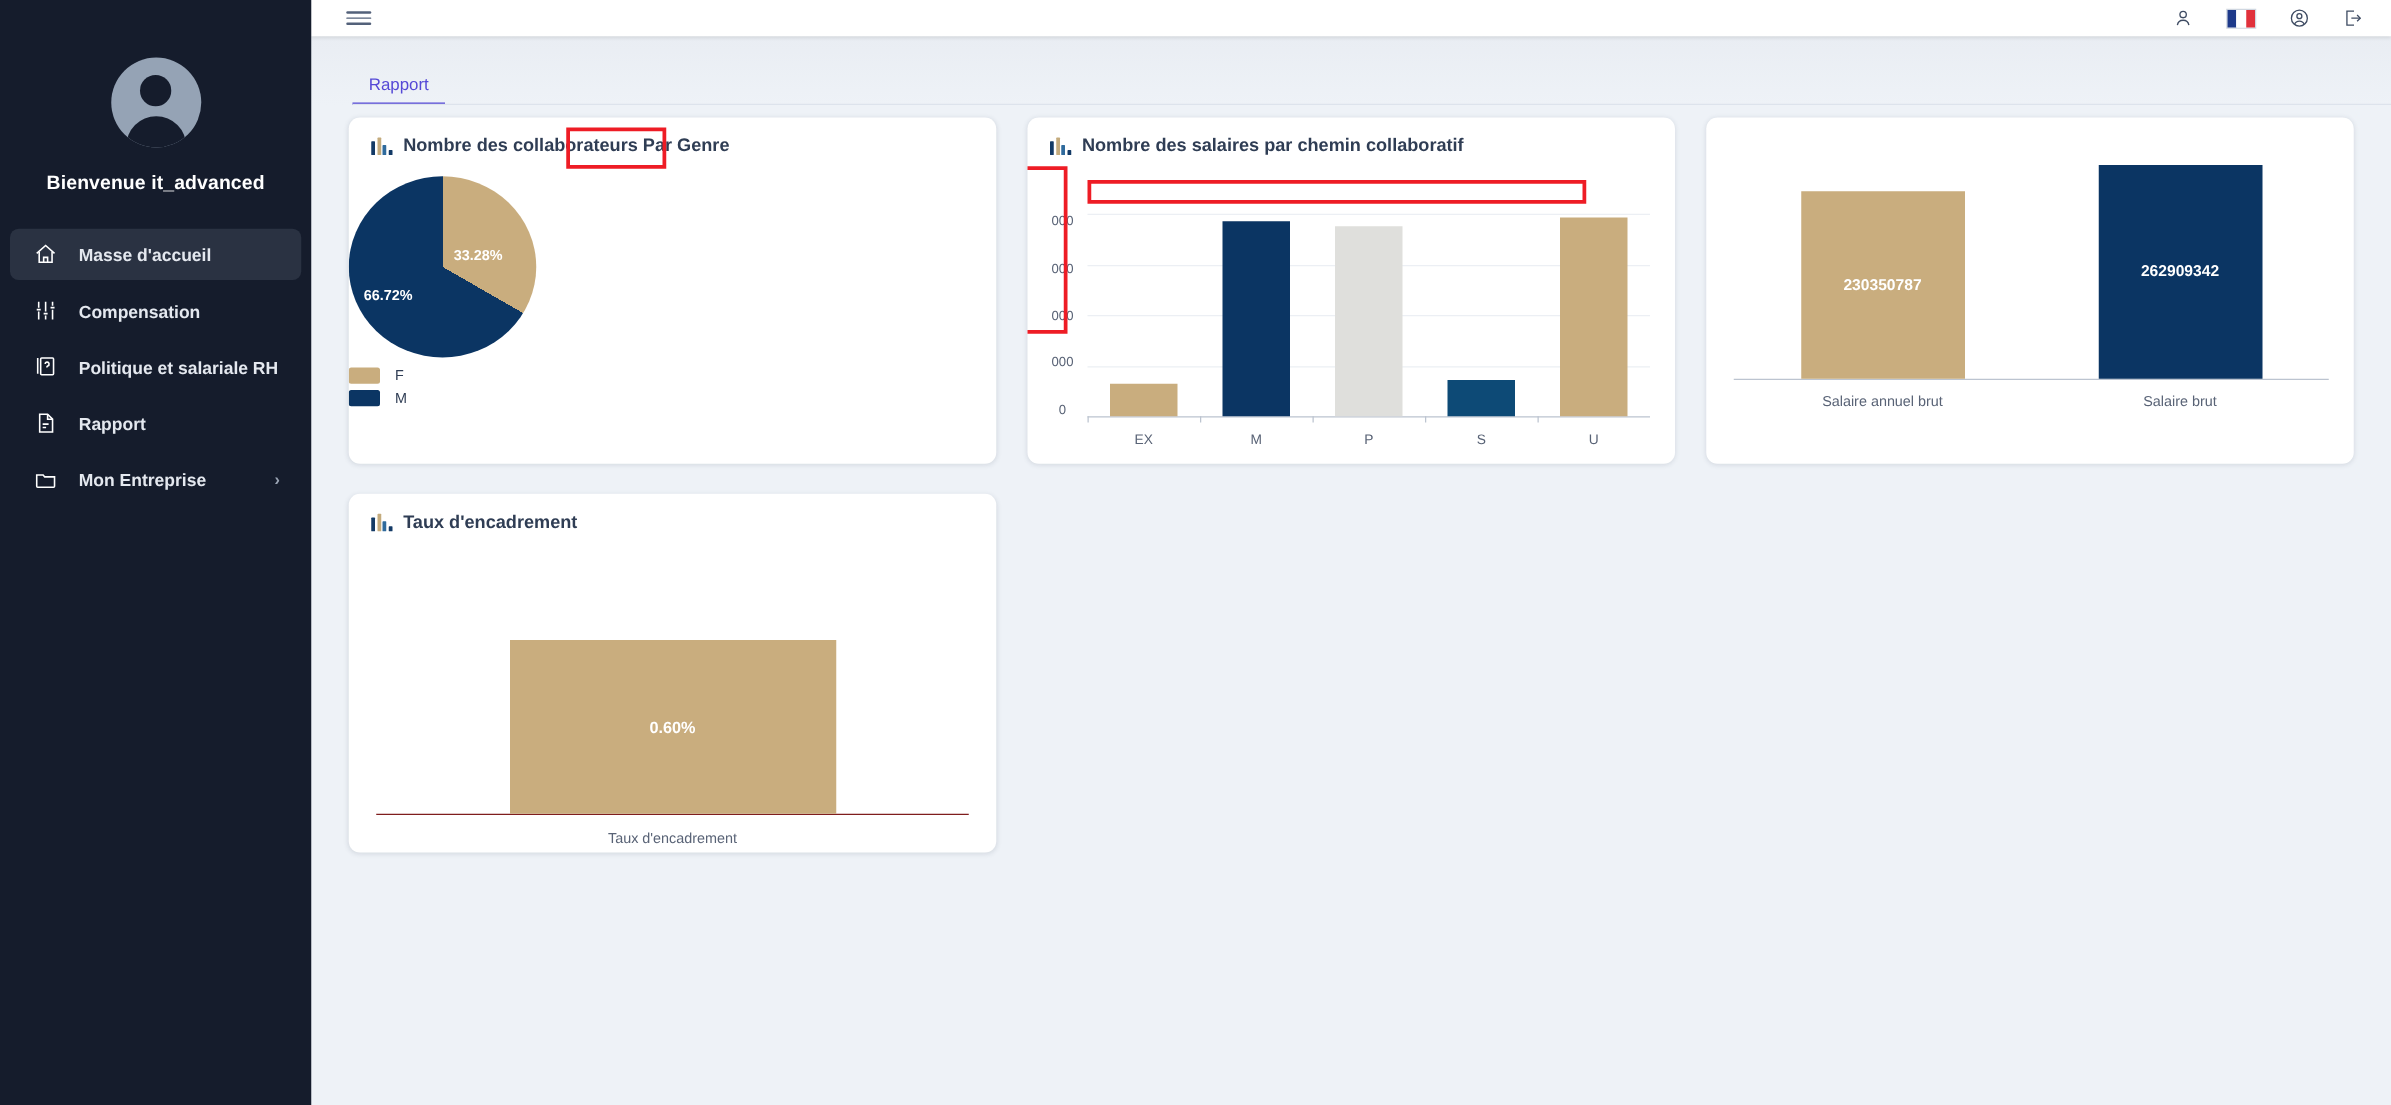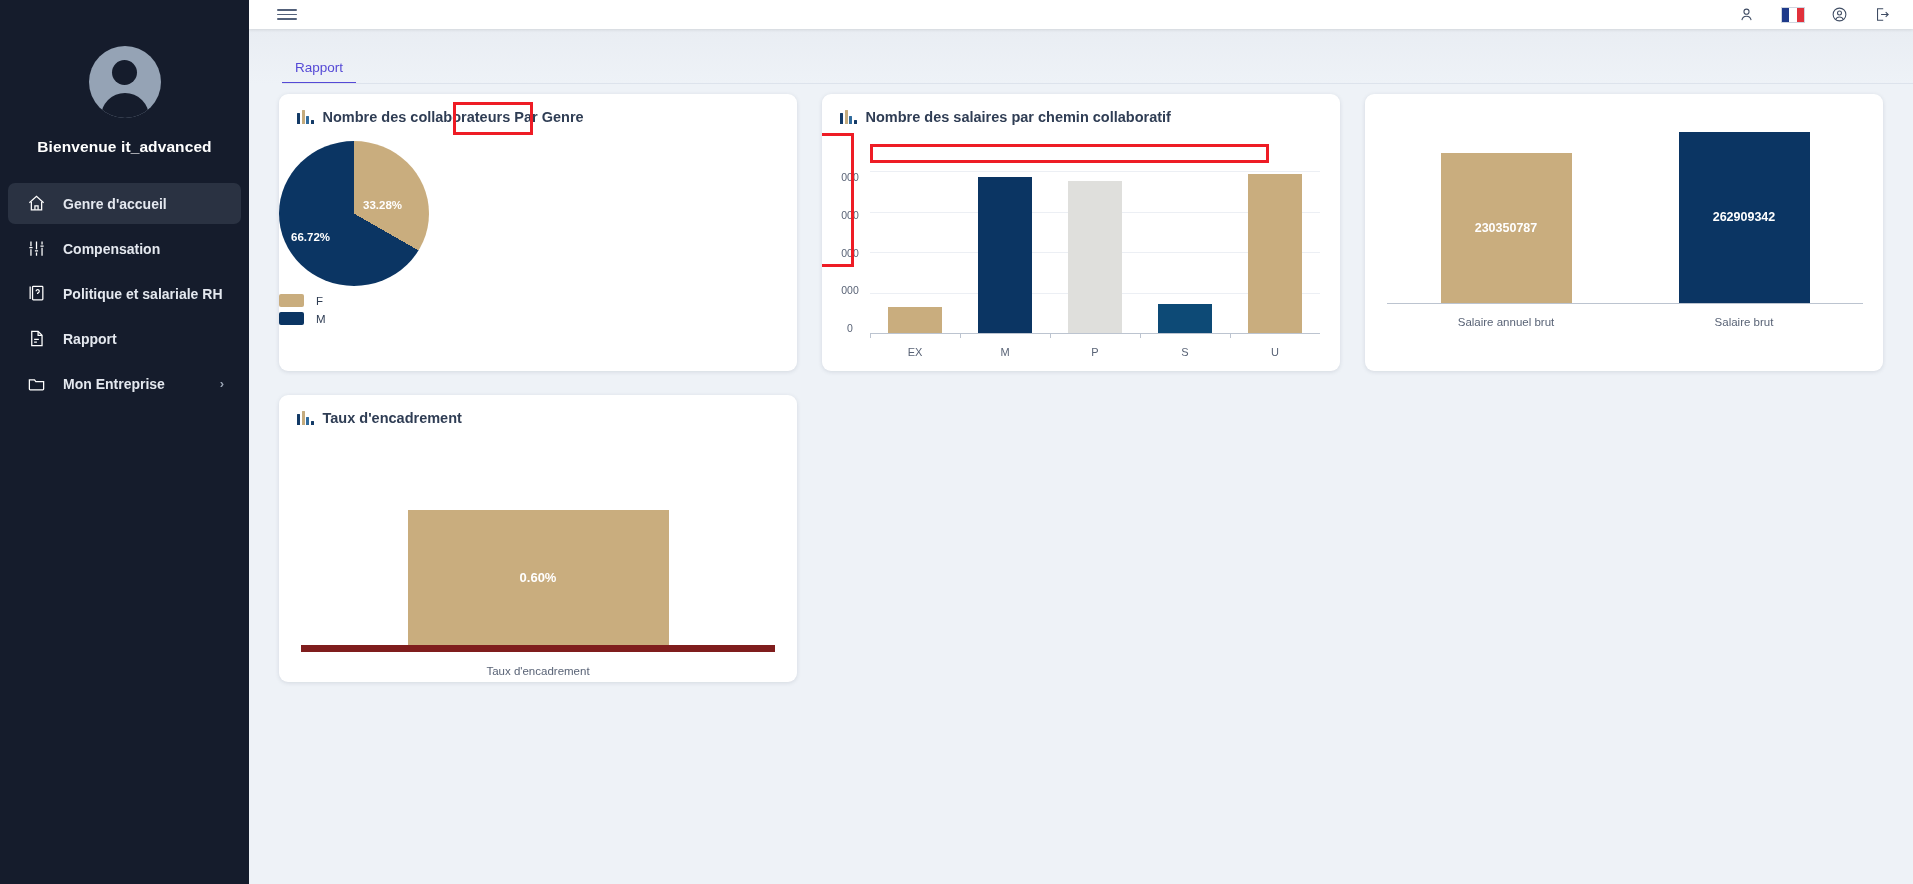--- a/index.html
+++ b/index.html
@@ -156,21 +156,21 @@
   .scol .sbar { width: 131px; display: flex; align-items: center; justify-content: center; }
   .sbar .val { font-size: 12.5px; font-weight: bold; color: #ffffff; }
   .s-labels { position: absolute; left: 0; right: 0; bottom: 4px; display: flex;
               font-size: 11.5px; color: #596376; }
   .s-labels span { flex: 1; text-align: center; }
 
   
   .wide-area { position: relative; height: 230px; margin: 26px 22px 0 22px; }
   .wide-plot { position: absolute; left: 0; right: 0; top: 0; bottom: 30px;
                display: flex; align-items: flex-end; justify-content: center;
-               border-bottom: 7px solid #7f1d1d; text-align: right; }
+               border-bottom: 1px solid #7f1d1d; text-align: right; }
   .wide-bar { width: 261px; display: flex; align-items: center; justify-content: center; }
   .wide-bar .val { font-size: 13px; font-weight: bold; color: #ffffff; }
   .wide-label { position: absolute; left: 0; right: 0; bottom: 5px; text-align: center;
                 font-size: 11.5px; color: #596376; }
 
   
   .annot { position: absolute; border: 3px solid #ee1c25; pointer-events: none; z-index: 50; }
 </style>
 </head>
 <body>
@@ -187,21 +187,21 @@
     <nav class="nav">
 
       <div class="nav-item active">
         <span class="ico">
           <svg viewBox="0 0 24 24">
               <path d="M3 11 12 3l9 8"></path>
               <path d="M5.5 9.7V20h13V9.7"></path>
               <path d="M10 20v-5h4v5"></path>
             </svg>
         </span>
-        <span class="label">Genre d'accueil</span>
+        <span class="label">Masse d'accueil</span>
       </div>
 
       <div class="nav-item">
         <span class="ico">
           <svg viewBox="0 0 24 24">
               <path d="M5 3v6M5 13v8M12 3v10M12 17v4M19 3v4M19 11v10"></path>
               <path d="M3 11h4M10 15h4M17 9h4"></path>
             </svg>
         </span>
         <span class="label">Compensation</span>

